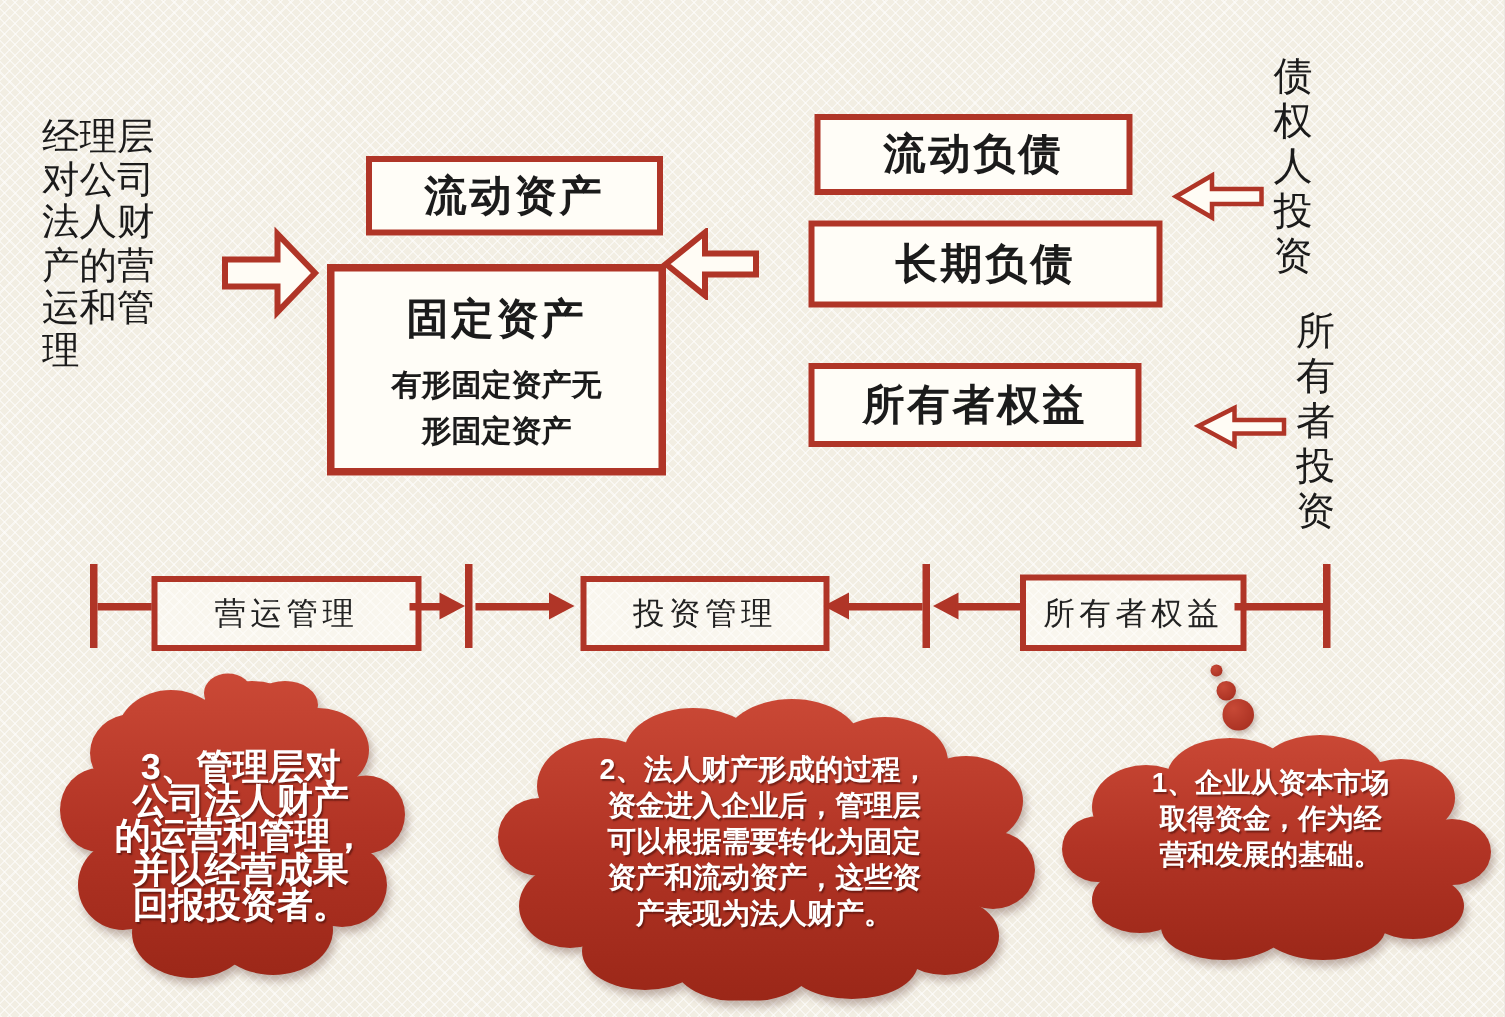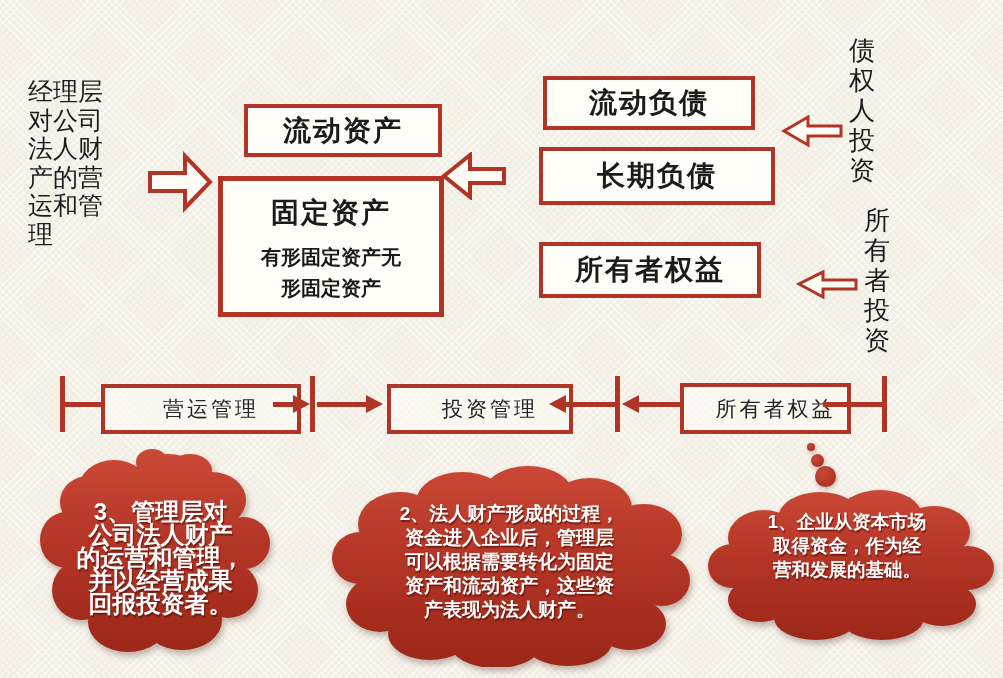--- a/index.html
+++ b/index.html
@@ -34,21 +34,21 @@
   }
   
   .tick{position:absolute;top:376px;width:5px;height:56px;background:var(--accent);}
   .hline{position:absolute;top:402px;height:5px;background:var(--accent);}
   .ah{position:absolute;top:395px;width:0;height:0;border-top:9px solid transparent;border-bottom:9px solid transparent;}
   .ah-r{border-left:17px solid var(--accent);}
   .ah-l{border-right:17px solid var(--accent);}
   .tbox{
     position:absolute;border:4px solid var(--accent);background:rgba(255,253,247,.55);
     display:flex;align-items:center;justify-content:center;
-    font-size:21px;font-weight:400;letter-spacing:3px;color:#222;padding-left:20px;
+    font-size:21px;font-weight:400;letter-spacing:3px;color:#222;
   }
   
   .cloud{position:absolute;filter:drop-shadow(2px 4px 3px rgba(90,50,40,.35));}
   .bubble-text{
     position:absolute;color:#fff;font-family:"Liberation Sans", sans-serif;font-weight:bold;
     white-space:pre-line;text-align:center;text-shadow:1px 1.5px 1px rgba(60,10,5,.55);
   }
   .dot{position:absolute;border-radius:50%;background:radial-gradient(circle at 35% 30%, #c74936, #a32b1d);
        filter:drop-shadow(1px 2px 2px rgba(90,50,40,.35));}
   .blockarrow{position:absolute;}

